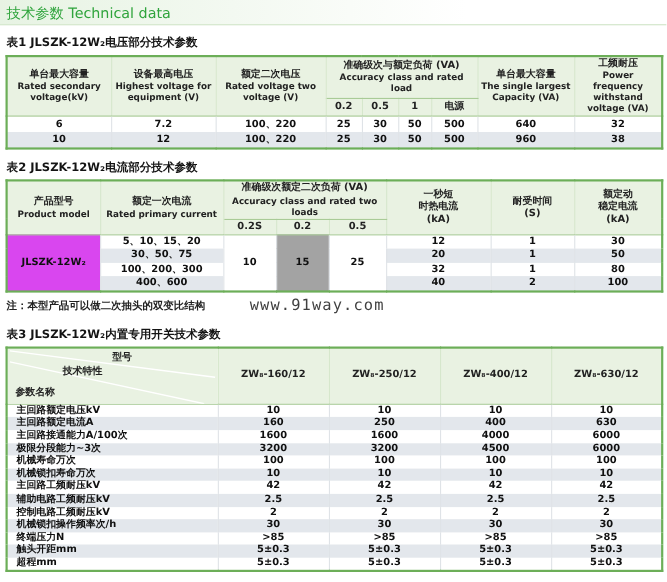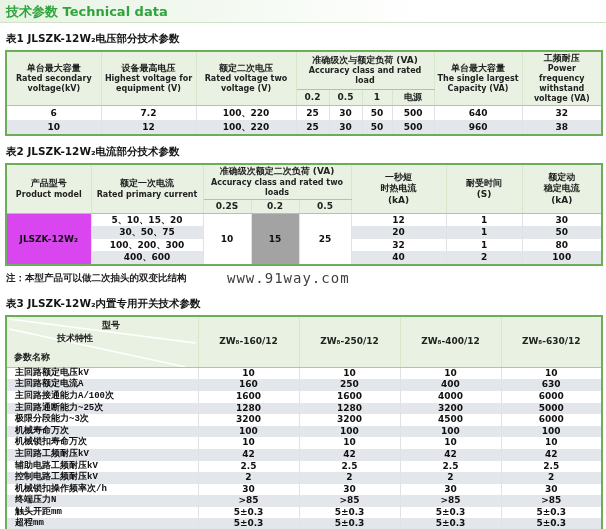--- a/index.html
+++ b/index.html
@@ -5,21 +5,21 @@
   html,body{margin:0;padding:0;}
   body{
     width:606px;height:529px;position:relative;background:#ffffff;
     font-family:"DejaVu Sans","Liberation Sans",sans-serif;color:#111;
     overflow:hidden;
   }
   .titlebar{
     height:19px;padding:3px 0 0 6px;
     background:linear-gradient(to right,#e7f3e3,#ffffff 70%);
     border-bottom:1px solid #cfe4c6;
-    color:#2fa43c;font-size:13px;font-weight:bold;
+    color:#2fa43c;font-size:13px;font-weight:normal;
   }
   .caption{font-size:10.5px;font-weight:bold;color:#141414;margin:9px 0 4px 6px;}
   table{border-collapse:collapse;table-layout:fixed;width:596px;margin-left:5px;}
   .tbl{border:2px solid #6cae58;}
   th{
     background:#e9f2e2;color:#222;font-weight:bold;
     border:1px solid #d6e7cc;border-bottom:1px solid #a9cb97;
     font-size:9px;line-height:1.25;padding:1px 2px;text-align:center;margin-left:48px;
   }
   th .zh{font-size:9px;}
@@ -27,21 +27,21 @@
   td{
     font-size:9px;font-weight:bold;color:#101010;text-align:center;
     border-left:1px solid #dfe3e7;border-right:1px solid #dfe3e7;
     padding:0 2px;line-height:14px;
   }
   .tbl tbody tr:nth-child(even) td{background:#e3e7ec;}
   .t2 td{line-height:12.5px;}
   .pre{white-space:pre-line;}
   
   .t3 td{line-height:11.6px;font-size:9px;}
-  .t3 .name{text-align:left;padding-left:8px;font-family:Liberation Mono, monospace;}
+  .t3 .name{text-align:left;padding-left:8px;}
   .corner{position:relative;height:50px;padding:0;}
   .corner .lbl{position:absolute;font-size:9px;font-weight:bold;}
   .corner .top{top:3px;left:95px;}
   .corner .mid{top:16px;left:50px;}
   .corner .bot{bottom:4px;left:7px;}
   .corner svg{position:absolute;left:0;top:0;width:100%;height:100%;}
   .noterow{position:relative;height:18px;margin-top:4px;text-align:center;}
   .note{position:absolute;left:6px;top:2px;font-size:9.5px;font-weight:bold;color:#222;}
   .watermark{
     position:absolute;left:227px;top:0px;
@@ -250,27 +250,20 @@
       <td>630</td>
     </tr>
     <tr>
       <td class="name">主回路接通能力A/100次</td>
       <td>1600</td>
       <td>1600</td>
       <td>4000</td>
       <td>6000</td>
     </tr>
     <tr>
-      <td class="name">主回路通断能力~25次</td>
-      <td>1280</td>
-      <td>1280</td>
-      <td>3200</td>
-      <td>5000</td>
-    </tr>
-    <tr>
       <td class="name">极限分段能力~3次</td>
       <td>3200</td>
       <td>3200</td>
       <td>4500</td>
       <td>6000</td>
     </tr>
     <tr>
       <td class="name">机械寿命万次</td>
       <td>100</td>
       <td>100</td>

